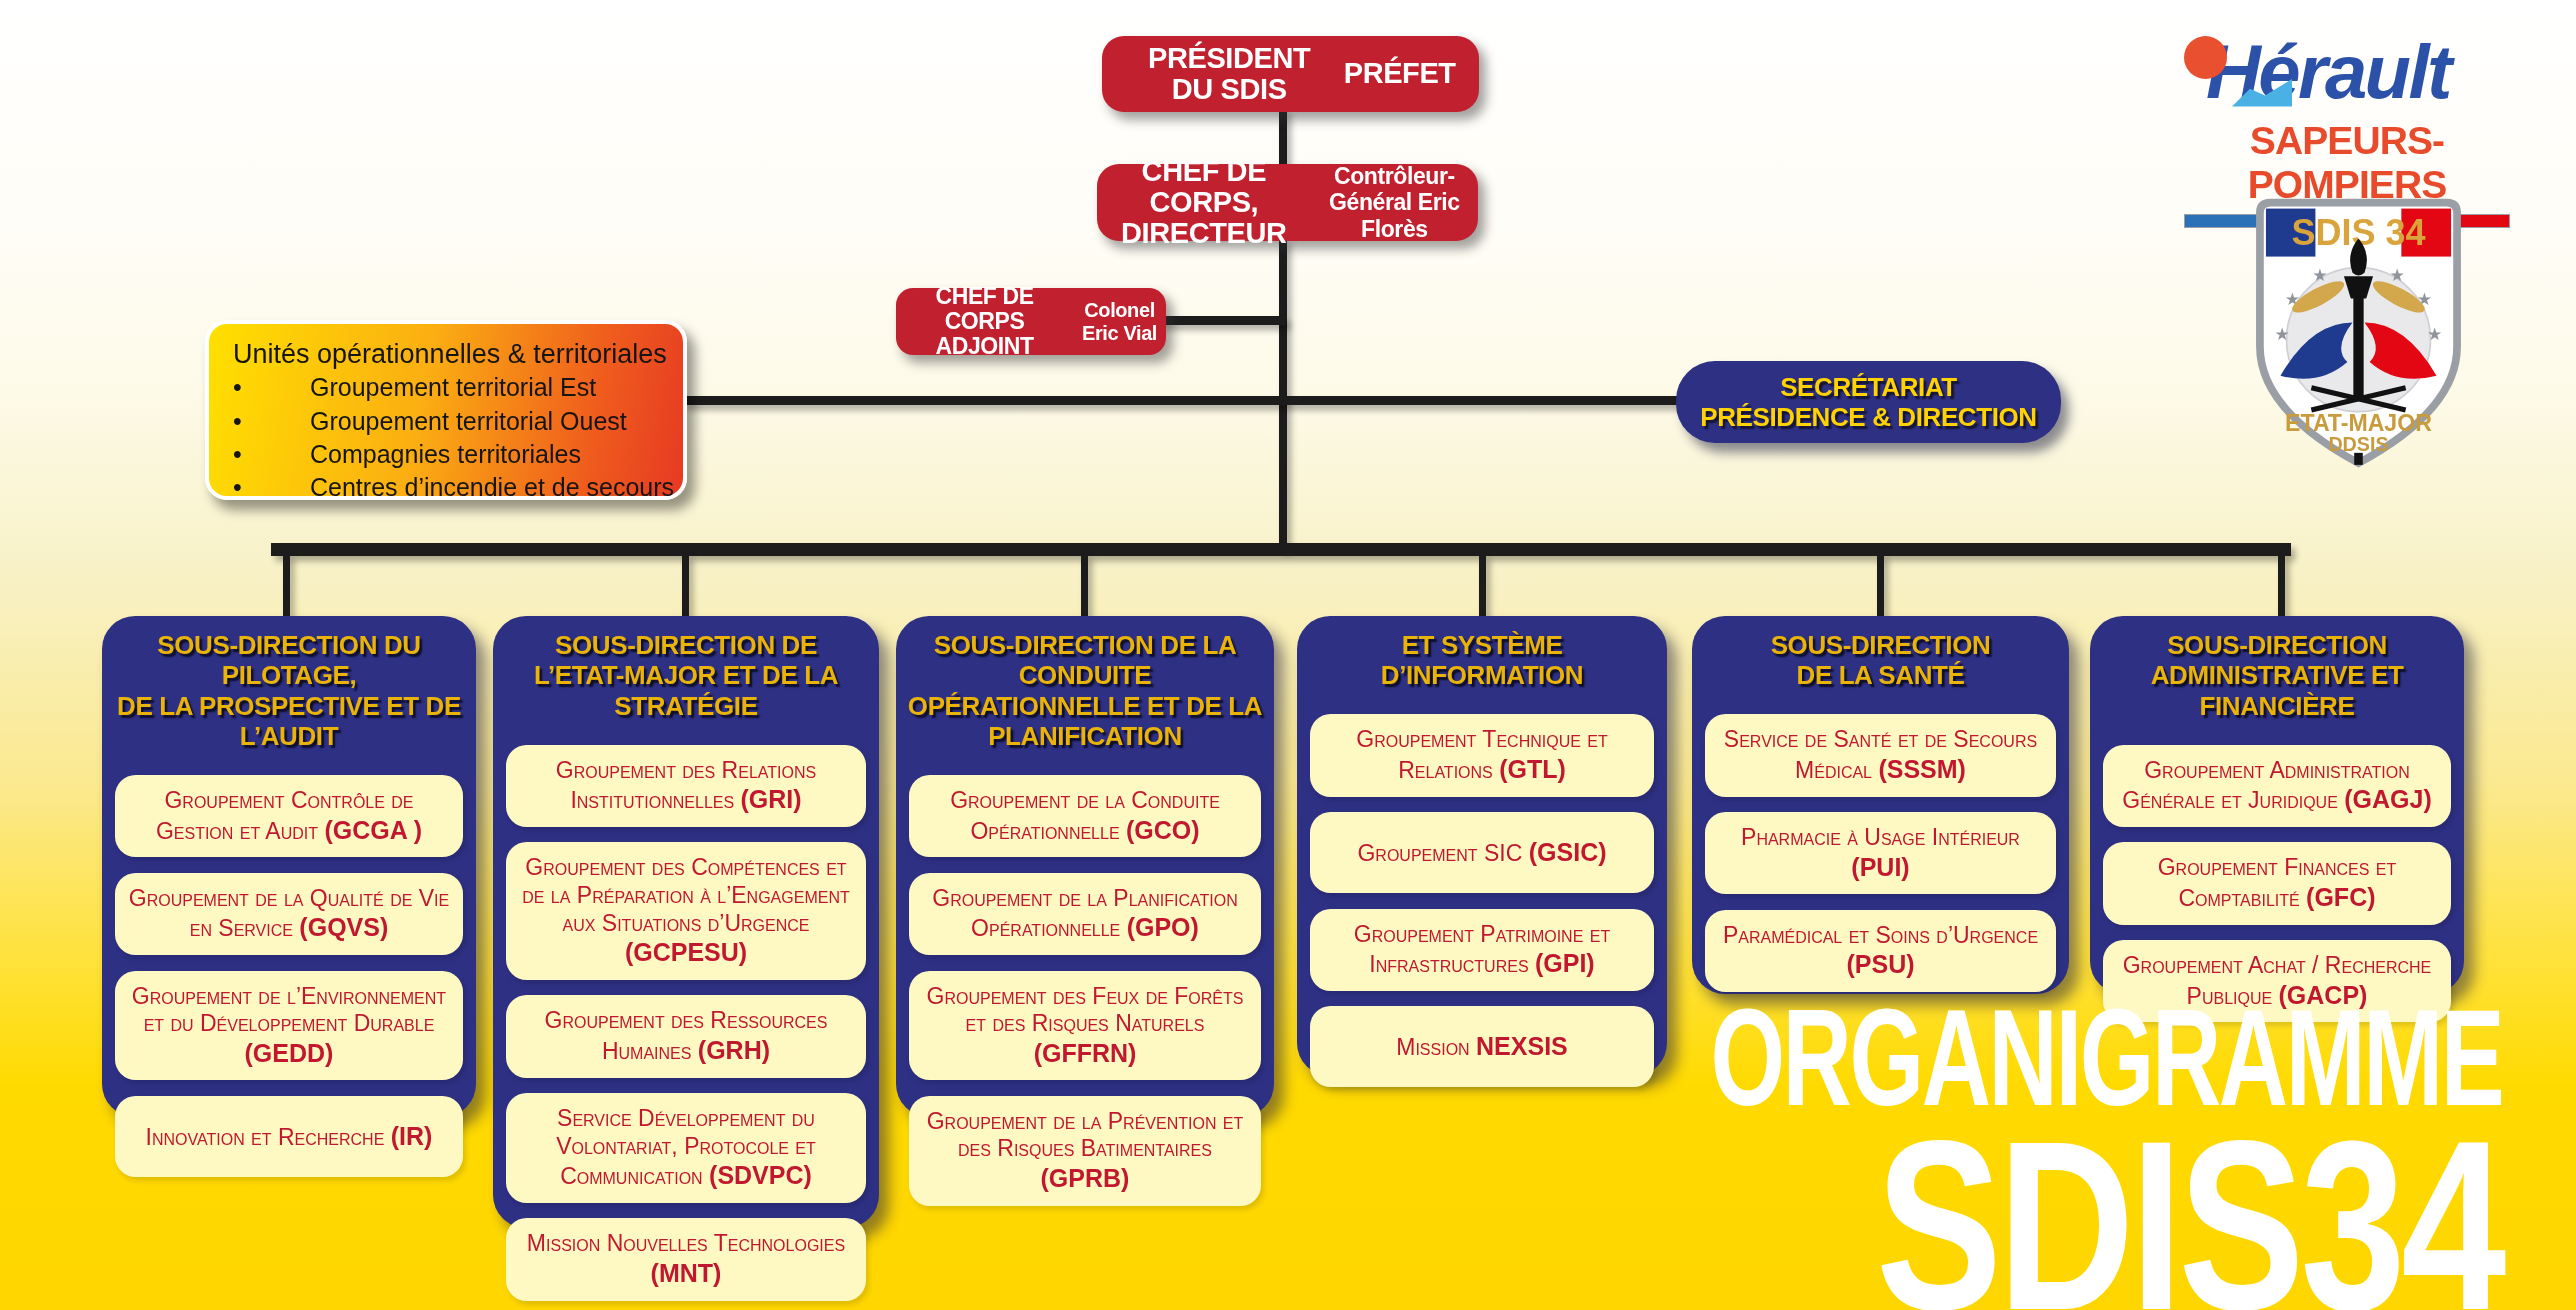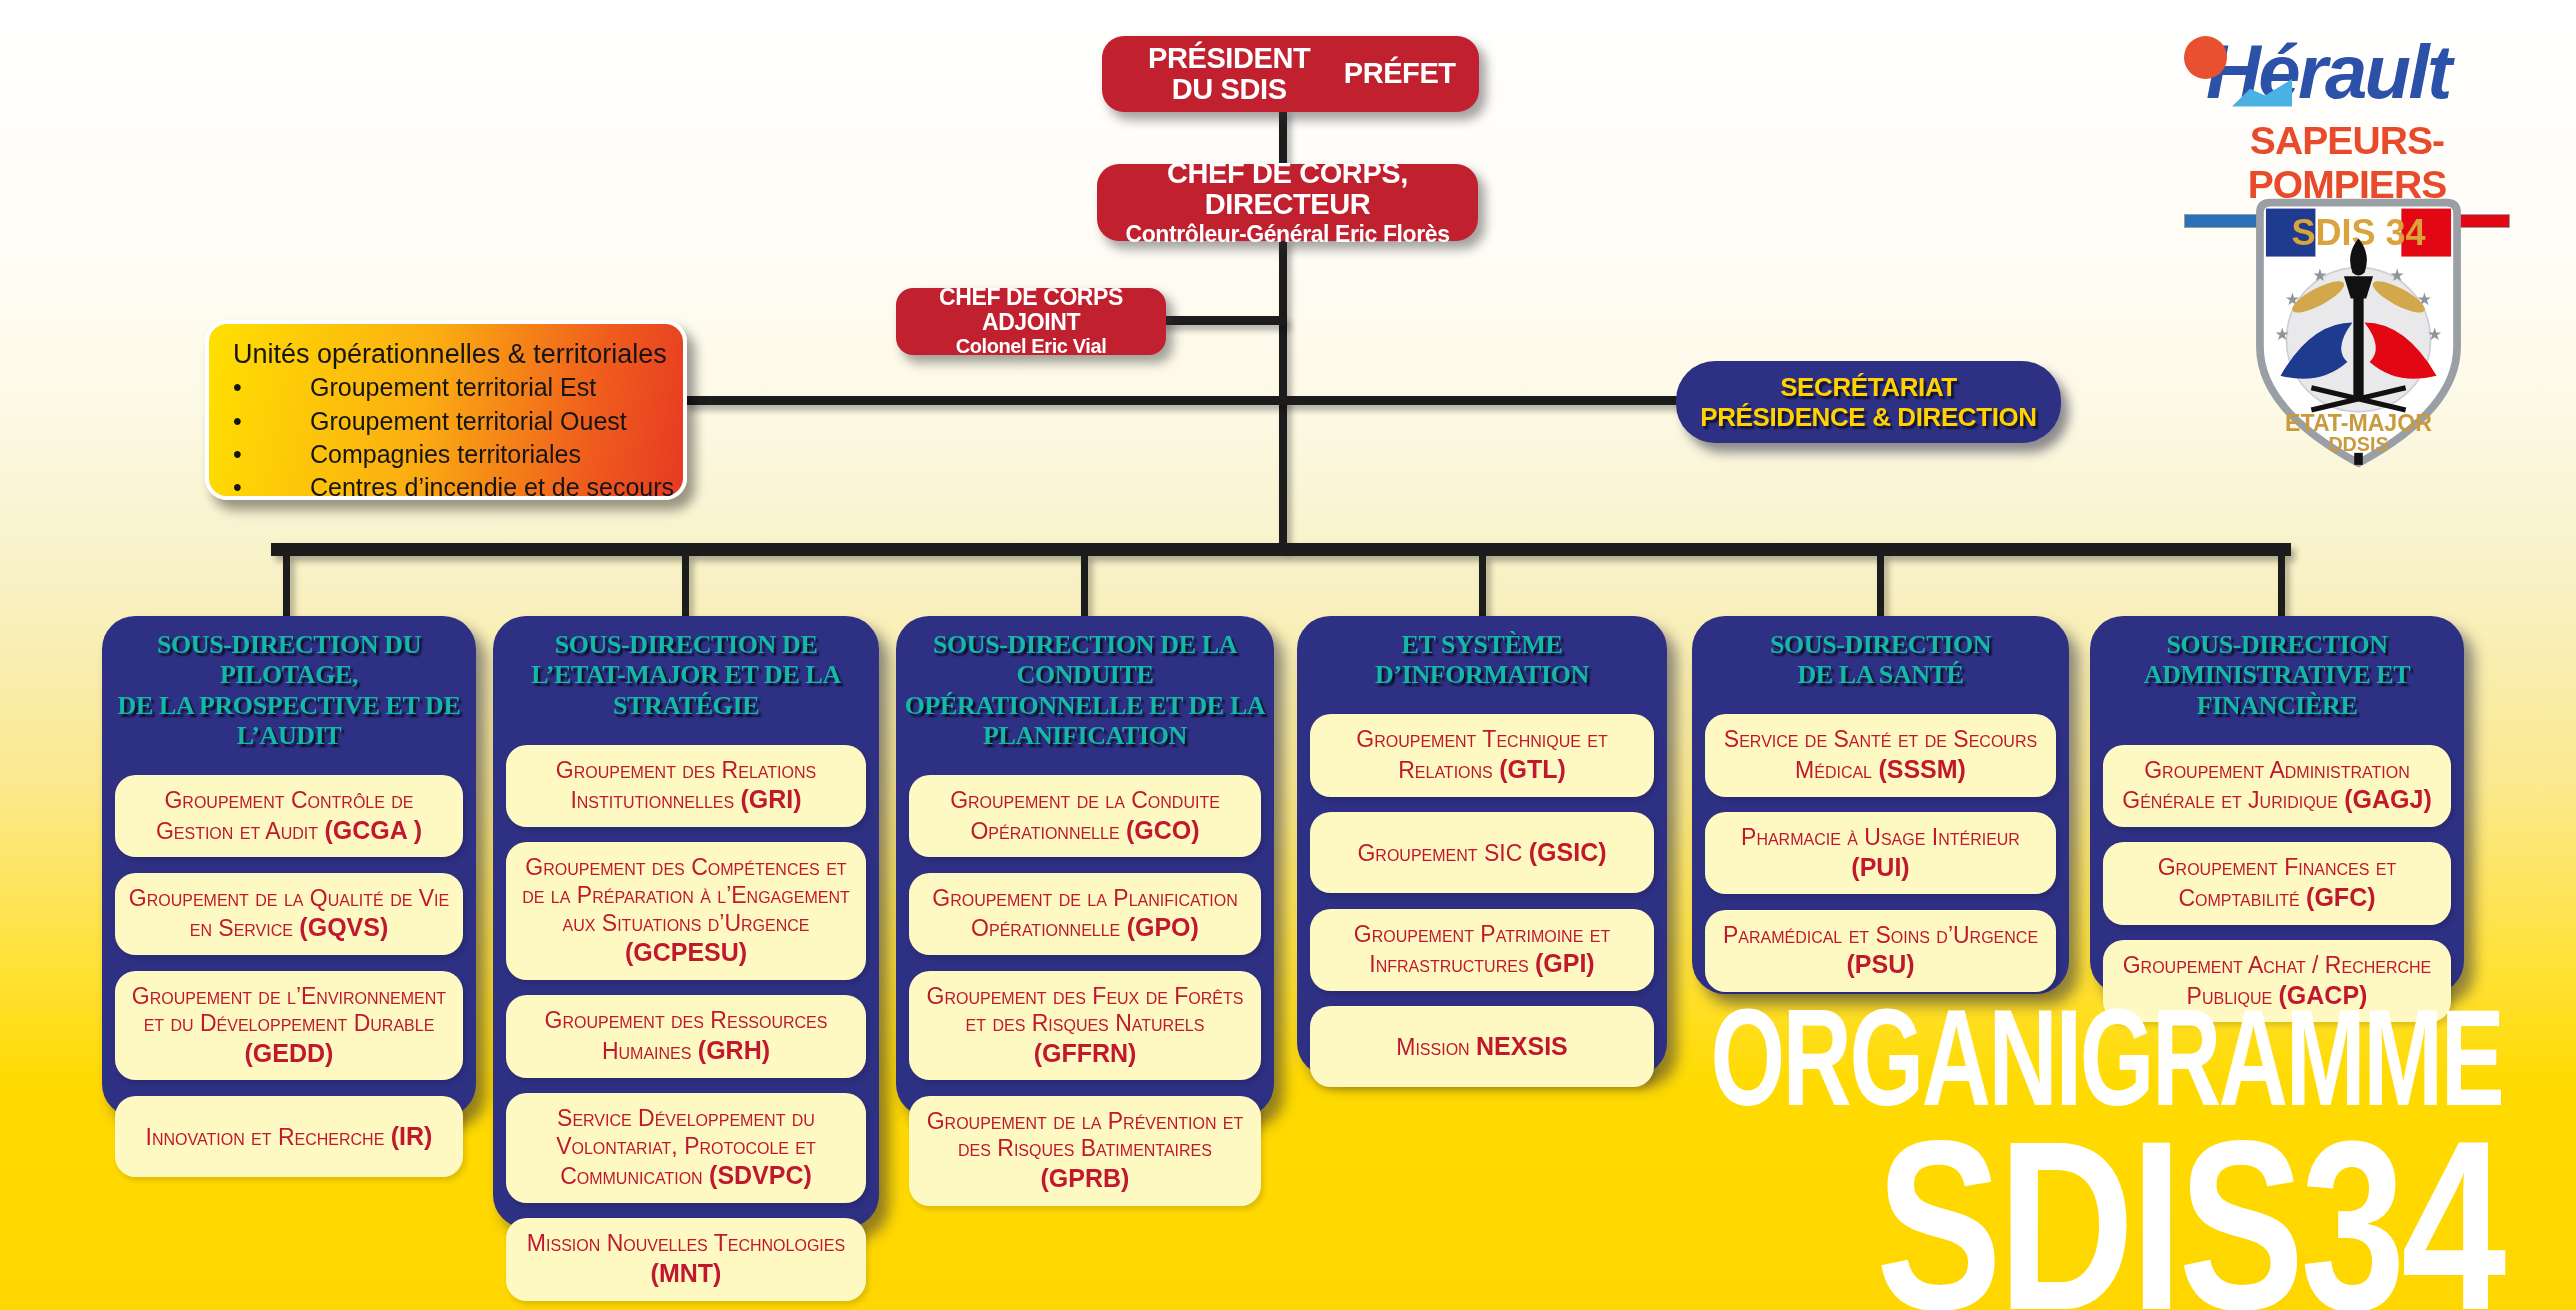--- a/index.html
+++ b/index.html
@@ -4,43 +4,43 @@
 <style>
   html,body{margin:0;padding:0;}
   #canvas{position:relative;width:2576px;height:1310px;overflow:hidden;
     font-family:"Liberation Sans",sans-serif;
     background:linear-gradient(180deg,#ffffff 0%,#fffdf6 18%,#fdfae8 30%,#f8f1c6 44%,#fbe98e 60%,#ffe23c 73%,#ffda00 83%,#ffd600 100%);}
   .abs{position:absolute;}
   
   .line{position:absolute;background:#1c1c1c;box-shadow:4.3px 5.2px 6px rgba(0,0,0,.30);}
   
   .redbox{position:absolute;background:#c1202f;border-radius:22px;color:#fff;
-    display:flex;flex-direction:column;align-items:center;justify-content:center;
+    display:flex;align-items:center;justify-content:center;
     box-shadow:6.9px 7.7px 10.3px rgba(50,50,50,.45);text-align:center;letter-spacing:-0.4px;}
   .redbox .t1{font-weight:bold;font-size:29px;line-height:1.08;}
   .redbox .t2{font-weight:bold;font-size:23px;line-height:1.15;}
   
   #territorial{position:absolute;left:205px;top:320px;width:482px;height:180px;border-radius:22px;
     background:linear-gradient(100deg,#ffe000 0%,#fbae12 45%,#ef5c1d 80%,#e63a23 100%);
     border:4.3px solid #fff;box-shadow:7.7px 9.4px 12px rgba(0,0,0,.40);box-sizing:border-box;
     color:#151515;padding:13.7px 8.6px 8.6px 12px;}
   #territorial .title{font-size:27px;line-height:1.25;}
   #territorial .brow{position:relative;font-size:25px;line-height:1.33;padding-left:89px;}
   #territorial .dot{position:absolute;left:12px;top:0;}
   
   #secretariat{position:absolute;left:1676px;top:361px;width:385px;height:82px;border-radius:39px;
     background:#2e3084;display:flex;flex-direction:column;align-items:center;justify-content:center;
     box-shadow:7.7px 9.4px 11px rgba(30,30,60,.5);}
   #secretariat div{color:#ffd200;font-weight:bold;font-size:26px;line-height:1.17;letter-spacing:-0.4px;
     text-shadow:2.6px 3.4px 1.7px rgba(15,15,35,.85);}
   
   .division{position:absolute;background:#2e3084;border-radius:33px;box-sizing:border-box;
     box-shadow:9.4px 11px 13.7px rgba(30,30,60,.48);display:flex;flex-direction:column;padding-bottom:13.7px;}
-  .div-header{color:#14b8a6;font-weight:bold;font-size:26px;line-height:1.17;text-align:center;
-    padding:13.7px 6.9px 6.9px;letter-spacing:-0.4px;text-shadow:2.6px 3.4px 1.7px rgba(10,10,30,.9);font-family:Liberation Serif, serif;}
+  .div-header{color:#eab308;font-weight:bold;font-size:26px;line-height:1.17;text-align:center;
+    padding:13.7px 6.9px 6.9px;letter-spacing:-0.4px;text-shadow:2.6px 3.4px 1.7px rgba(10,10,30,.9);}
   .div-underline{height:4.3px;background:#f3c713;margin:0 1.7px;}
   .units{flex:1;display:flex;flex-direction:column;justify-content:space-between;gap:15.5px;
     padding:17px 13px 5.2px;}
   .unit{background:#fef9c3;border-radius:20.6px;padding:12px 12px;display:flex;flex-direction:column;
     justify-content:center;text-align:center;min-height:57px;box-shadow:2.6px 3.4px 5.2px rgba(0,0,0,.12);}
   .unit .txt{font-size:23px;line-height:1.2;color:#c1182f;font-variant:small-caps;}
   .unit .acr{font-weight:bold;font-size:25px;white-space:nowrap;}
   
   #herault-logo{position:absolute;left:2184px;top:34px;width:326px;}
   #herault-wordmark{position:relative;color:#2b52a8;font-weight:bold;font-style:italic;

